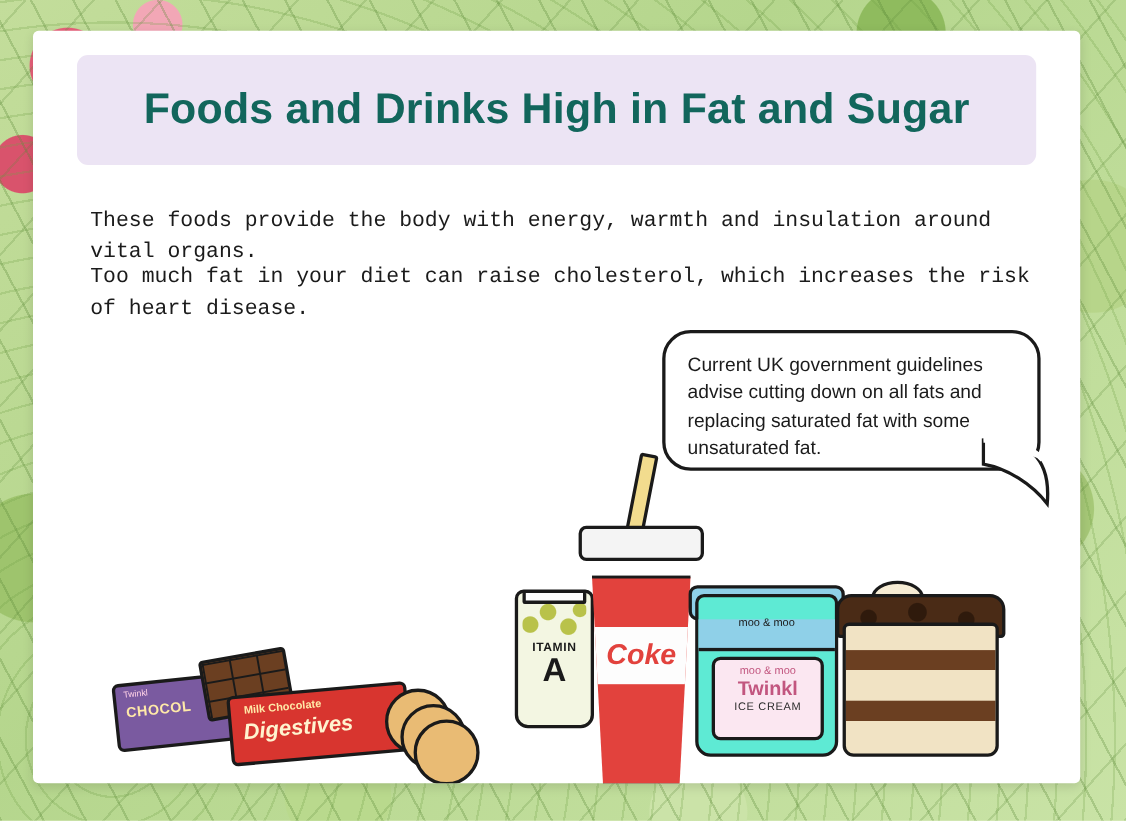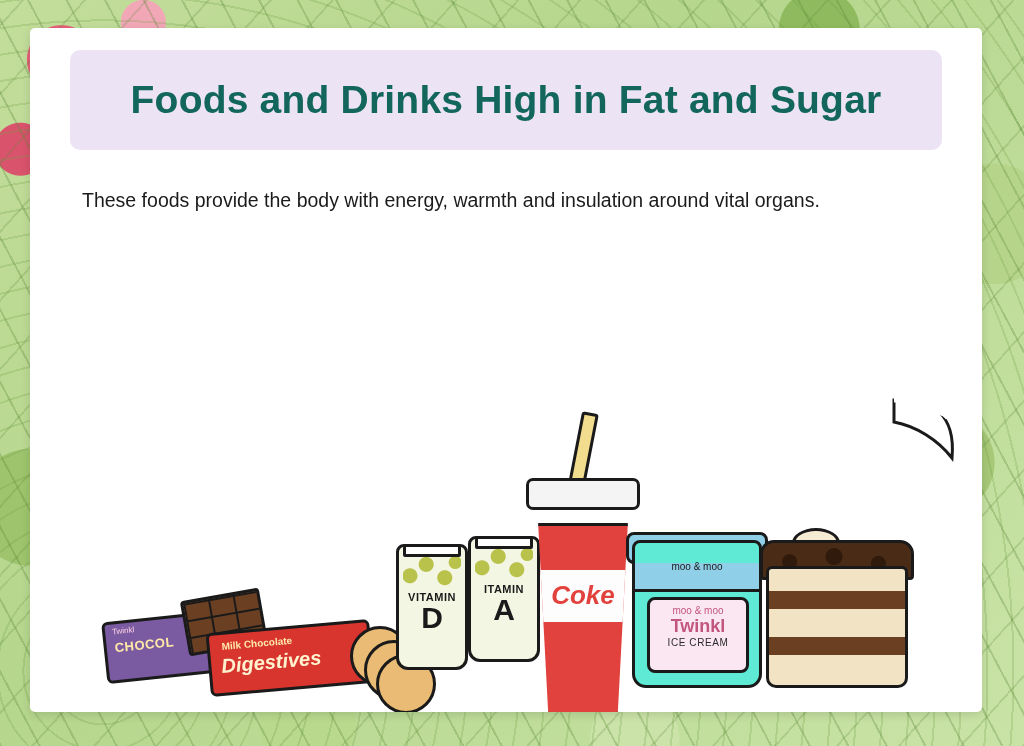--- a/index.html
+++ b/index.html
@@ -73,20 +73,21 @@
     letter-spacing: .2px;
     text-align: center;
   }
 
   
   .para {
     position: absolute;
     color: #1b1b1b;
     font-size: 19.5px;
     line-height: 1.48;
+    font-family: Liberation Mono, monospace;
   }
   #para1 { left: 52px; top: 158px; width: 860px; }
   #para2 { left: 52px; top: 209px; width: 860px; }
   #para3 {
     left: 52px;
     top: 280px;
     width: 370px;
     line-height: 1.62;
   }
 
@@ -331,21 +332,25 @@
 
 <div id="bg"></div>
 
 <div id="card">
 
   <div id="title-banner">
     <div id="title-text">Foods and Drinks High in Fat and Sugar</div>
   </div>
 
   <div class="para" id="para1">These foods provide the body with energy, warmth and insulation around vital organs.</div>
-
+  <div class="para" id="para2">Too much fat in your diet can raise cholesterol, which increases the risk of heart disease.</div>
+
+  <div id="bubble">
+    <div id="bubble-text">Current UK government guidelines advise cutting down on all fats and replacing saturated fat with some unsaturated fat.</div>
+  </div>
   <svg id="bubble-tail" viewBox="0 0 70 70">
     <path d="M2 4 C40 2 64 18 60 62 C46 44 24 30 2 26 Z" fill="#ffffff" stroke="#1a1a1a" stroke-width="3"></path>
     <path d="M2 4 C30 3 46 10 56 22" fill="#ffffff" stroke="#ffffff" stroke-width="5"></path>
   </svg>
 
   <div id="foods">
 
     <div class="fx" id="choc-box">
       <span id="choc-brand">Twinkl</span>
       <span id="choc-box-label">CHOCOL</span>
@@ -355,28 +360,20 @@
 
     <div class="fx" id="digestives">
       <span id="dig-title">Milk Chocolate</span>
       <span id="dig-name">Digestives</span>
     </div>
 
     <div class="fx biscuit" id="bis1"></div>
     <div class="fx biscuit" id="bis2"></div>
     <div class="fx biscuit" id="bis3"></div>
 
-    <div class="fx jar" id="jarD">
-      <div class="pills"></div>
-      <div class="jar-lbl">
-        <span class="s">VITAMIN</span>
-        <span class="b">D</span>
-      </div>
-      <div class="jar-cap"></div>
-    </div>
 
     <div class="fx jar" id="jarA">
       <div class="pills"></div>
       <div class="jar-lbl">
         <span class="s">ITAMIN</span>
         <span class="b">A</span>
       </div>
       <div class="jar-cap"></div>
     </div>
 

